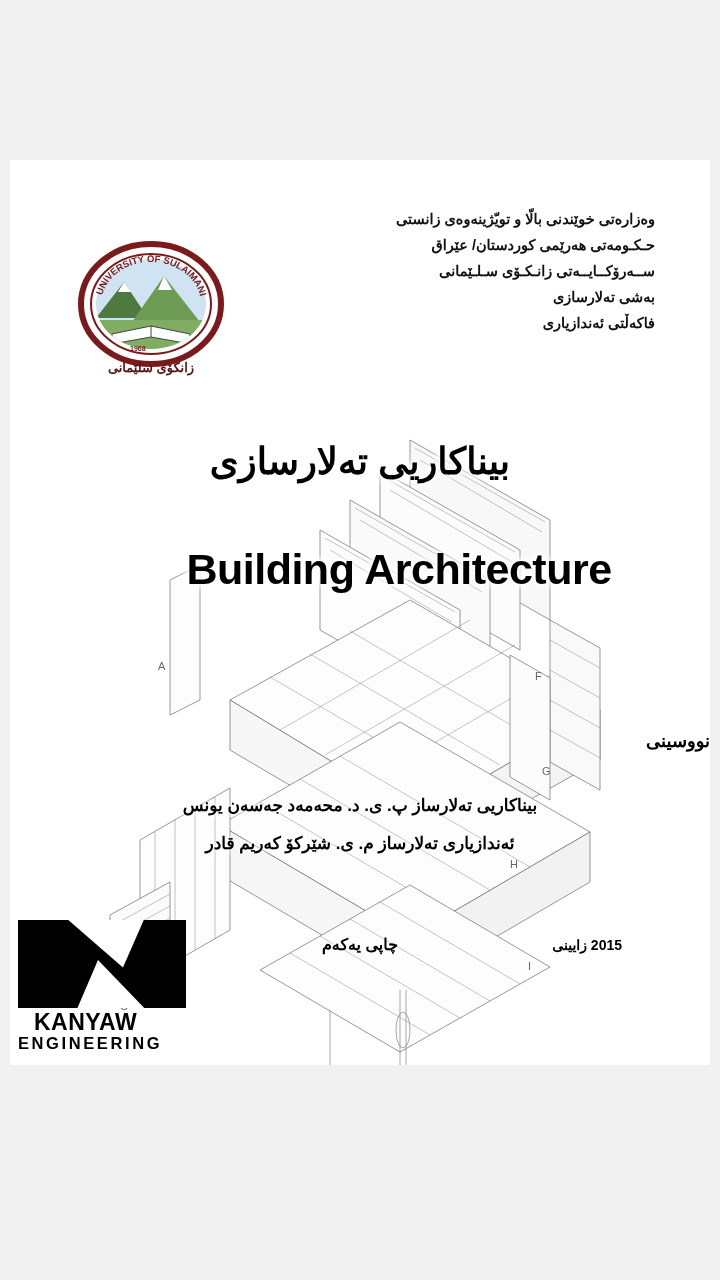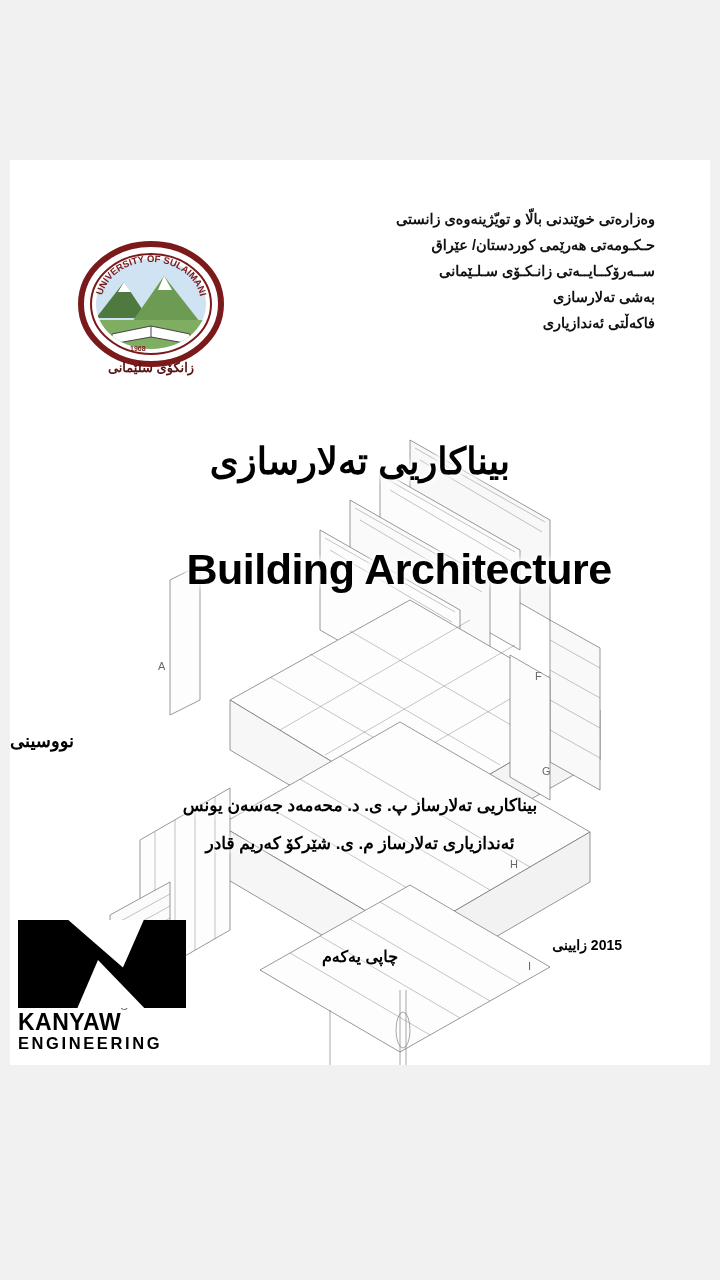--- a/index.html
+++ b/index.html
@@ -106,21 +106,21 @@
     text-shadow: 0 0 3px #fff, 0 0 6px #fff, 0 0 9px #fff, 0 0 12px #fff;
     margin-left: 39px;
   }
 
   
   .authored-label {
     position: absolute;
     left: 0;
     top: 570px;
     width: 700px;
-    text-align: left;
+    text-align: right;
     font-size: 18px;
     font-weight: bold;
     direction: rtl;
     color: #000;
     text-shadow: 0 0 3px #fff, 0 0 6px #fff, 0 0 9px #fff;
   }
   .author-1 {
     position: absolute;
     left: 0;
     top: 635px;
@@ -150,21 +150,20 @@
     position: absolute;
     left: 0;
     top: 775px;
     width: 700px;
     text-align: center;
     font-size: 16px;
     font-weight: bold;
     direction: rtl;
     color: #000;
     text-shadow: 0 0 3px #fff, 0 0 6px #fff;
-    margin-top: 12px;
   }
   .year {
     position: absolute;
     right: 88px;
     top: 777px;
     font-size: 14px;
     font-weight: bold;
     direction: rtl;
     color: #000;
     text-shadow: 0 0 3px #fff, 0 0 6px #fff;
@@ -212,20 +211,21 @@
     height: 88px;
     background: #000;
   }
   .pub-name {
     margin-top: 2px;
     font-size: 23px;
     font-weight: bold;
     letter-spacing: 0.5px;
     color: #000;
     line-height: 24px;
+    margin-left: 16px;
   }
   .pub-sub {
     font-size: 16.5px;
     font-weight: bold;
     letter-spacing: 2.6px;
     color: #000;
     line-height: 18px;
   }
 </style>
 </head>

